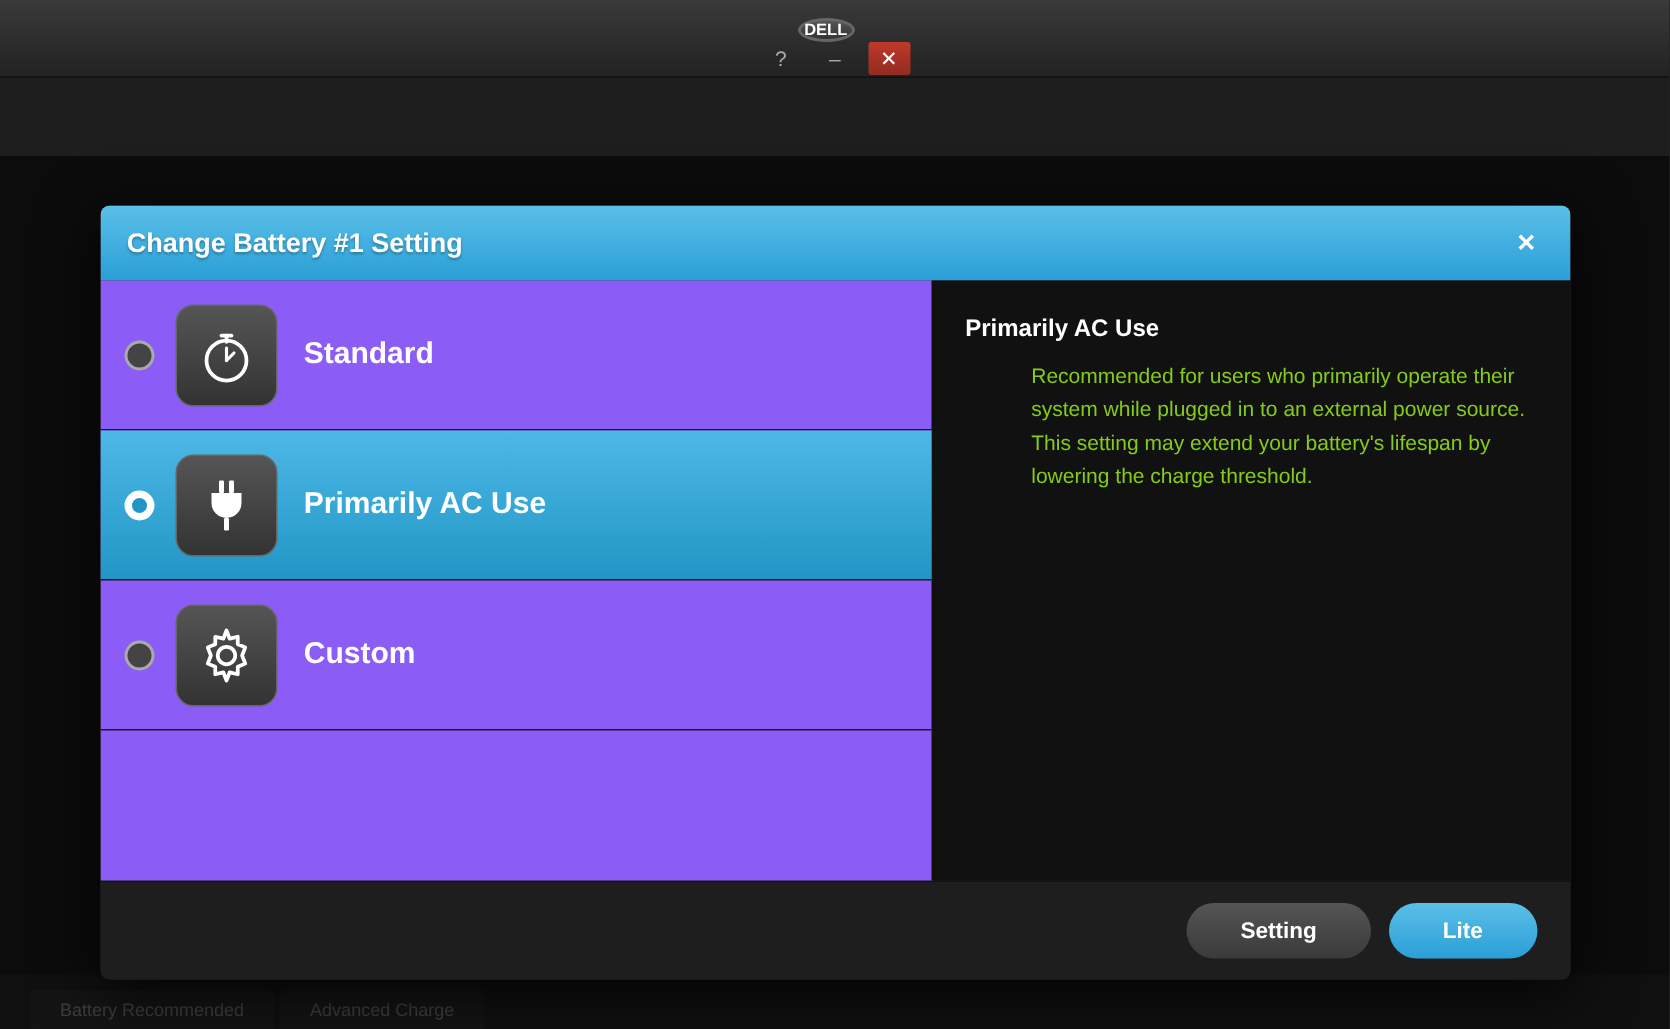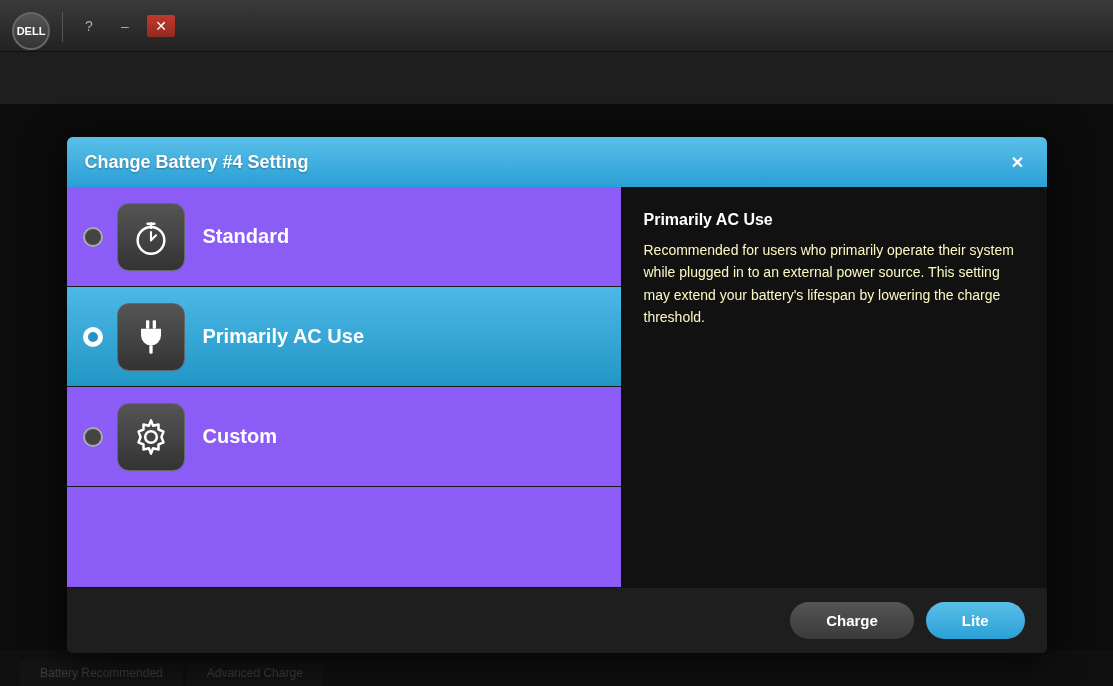--- a/index.html
+++ b/index.html
@@ -11,22 +11,24 @@
       overflow: hidden;
       position: relative;
     }
 
     
     .title-bar {
       width: 100%;
       height: 52px;
       background: linear-gradient(to bottom, #3a3a3a, #222222);
       display: flex;
+      align-items: center;
       padding: 12px 12px;
       border-bottom: 1px solid #111;
+      flex-direction: column;
     }
     .title-bar-logo {
       width: 38px;
       height: 38px;
       border-radius: 50%;
       background: linear-gradient(to bottom, #555, #333);
       border: 2px solid #666;
       display: flex;
       align-items: center;
       justify-content: center;
@@ -229,23 +231,24 @@
       background: #111;
       padding: 24px 22px;
     }
     .description-title {
       color: #fff;
       font-size: 16px;
       font-weight: 600;
       margin-bottom: 10px;
     }
     .description-text {
-      color: #fef9c3;
+      color: #84cc16;
       font-size: 14px;
       line-height: 1.6;
+      margin-left: 44px;
     }
 
     
     .dialog-footer {
       background: #1e1e1e;
       padding: 14px 22px;
       display: flex;
       justify-content: flex-end;
       gap: 12px;
       border-top: 1px solid #111;
@@ -286,21 +289,21 @@
 
   <div class="bottom-tabs">
     <div class="bottom-tab">Battery Recommended</div>
     <div class="bottom-tab">Advanced Charge</div>
   </div>
 
   <div class="dialog-overlay">
     <div class="dialog">
 
       <div class="dialog-header">
-        <span class="dialog-title">Change Battery #4 Setting</span>
+        <span class="dialog-title">Change Battery #1 Setting</span>
         <button class="dialog-close-btn">✕</button>
       </div>
 
       <div class="dialog-body">
 
         <div class="options-panel">
 
           <div class="option-item">
             <div class="option-radio">
               
@@ -351,19 +354,19 @@
           </div>
         </div>
 
         <div class="description-panel">
           <div class="description-title">Primarily AC Use</div>
           <div class="description-text">Recommended for users who primarily operate their system while plugged in to an external power source. This setting may extend your battery's lifespan by lowering the charge threshold.</div>
         </div>
       </div>
 
       <div class="dialog-footer">
-        <button class="btn btn-cancel">Charge</button>
+        <button class="btn btn-cancel">Setting</button>
         <button class="btn btn-save">Lite</button>
       </div>
 
     </div>
   </div>
 </div>
 
 </body></html>

